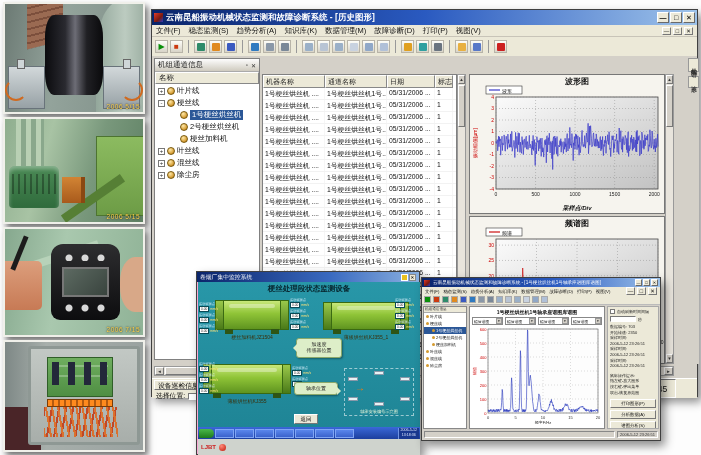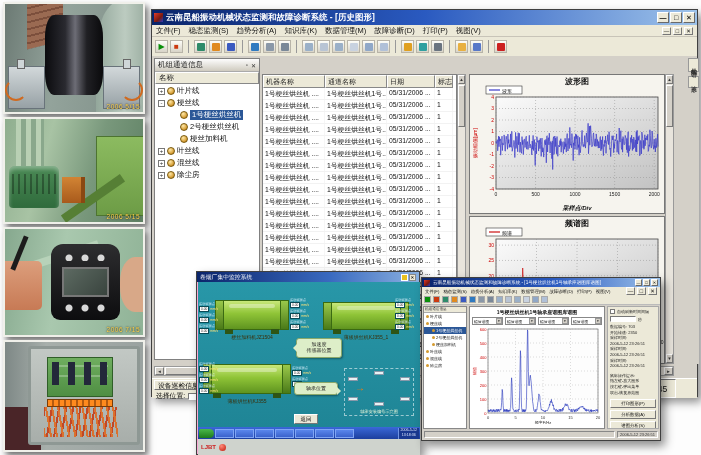--- a/index.html
+++ b/index.html
@@ -642,20 +642,21 @@
     </div>
   </div>
 
   <div class="win" id="scadawin">
     <div class="sc-title">
       <span>卷烟厂集中监控系统</span>
       <span class="ybtn"></span>
       <span class="gbtn">✕</span>
     </div>
     <div class="sc-body">
+      <div class="sc-head">梗丝处理段状态监测设备</div>
       <div class="machine" style="left:18px;top:18px;width:72px;height:30px">
         <span class="cap l"></span>
           <span class="cap r"></span>
           <span class="band"></span>
           <i class="leg l"></i>
           <i class="leg r"></i>
       </div>
       <div class="mlabel" style="left:18px;top:52px;width:72px">梗丝加料机JZ1504</div>
       <div class="machine" style="left:126px;top:20px;width:84px;height:28px">
         <span class="cap l"></span>

